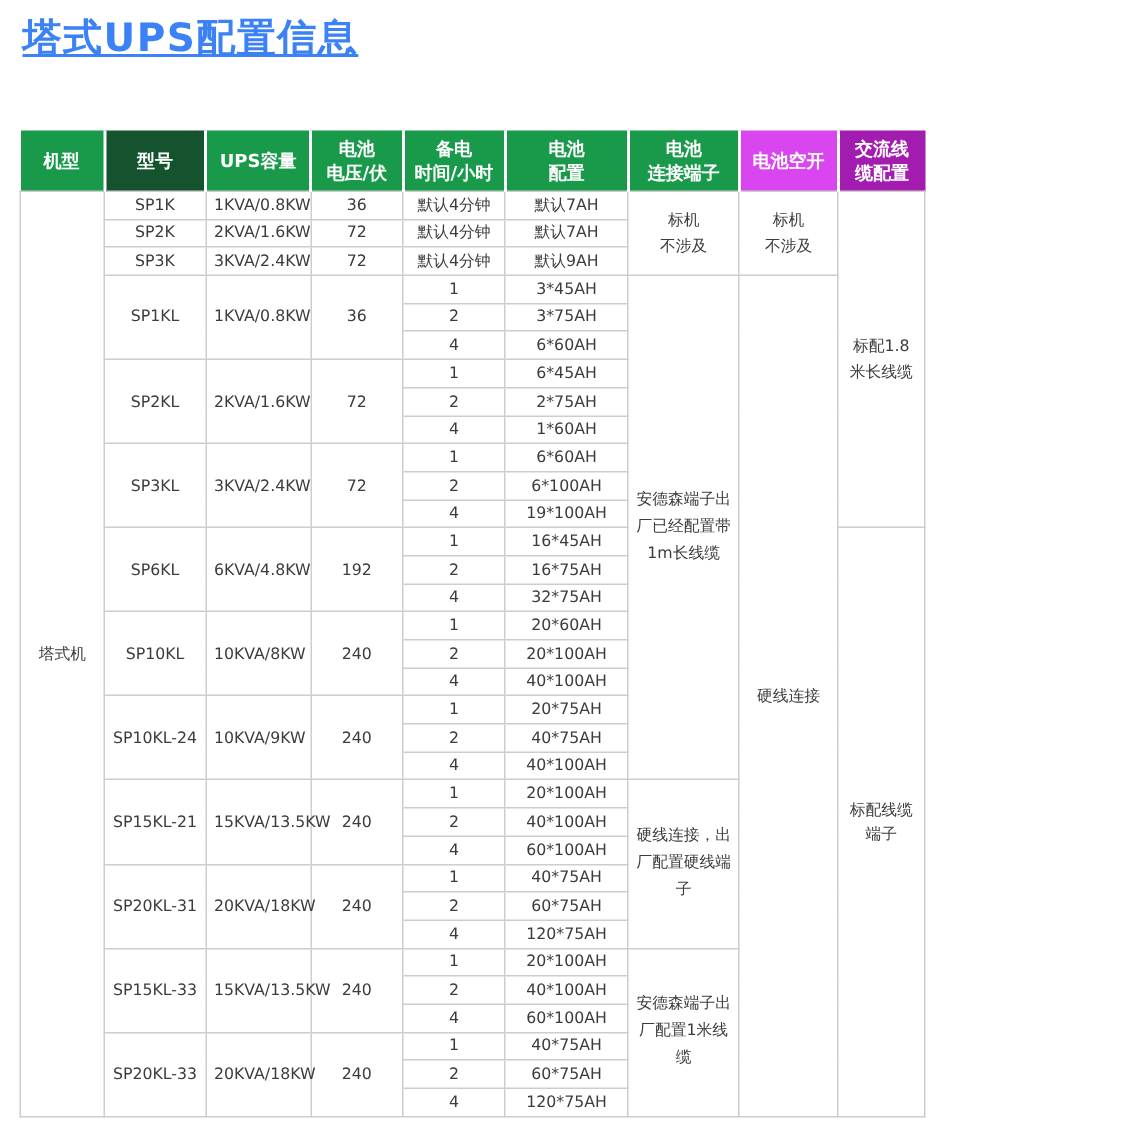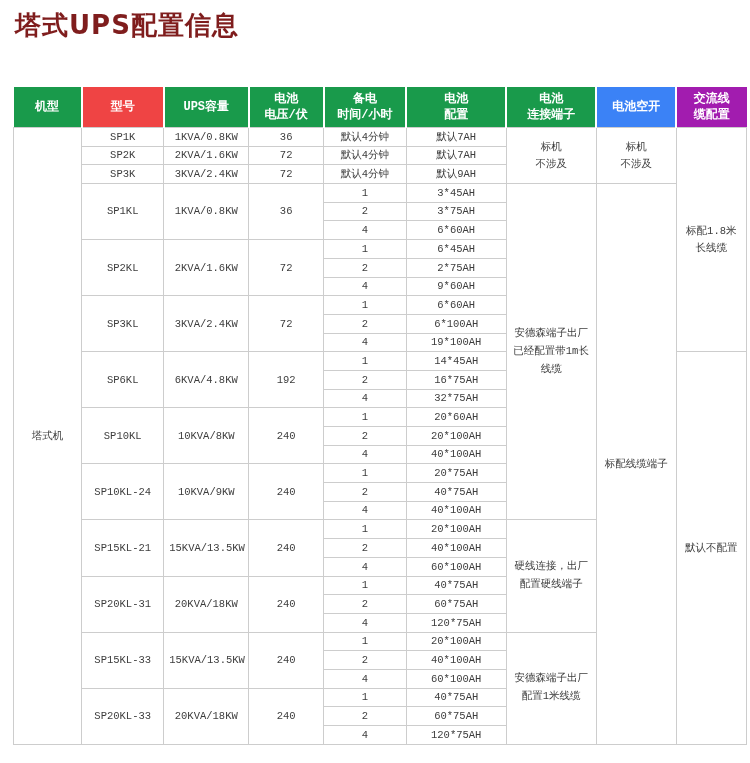--- a/index.html
+++ b/index.html
@@ -1,66 +1,66 @@
 <!DOCTYPE html>
 <html><head>
 <meta charset="utf-8">
 <style>
   html,body{margin:0;padding:0;background:#ffffff;font-family:"DejaVu Sans","Liberation Sans",sans-serif;}
   .page{width:750px;height:763px;box-sizing:border-box;padding:6px 13px 0 13px;overflow:hidden;}
   h1.page-title{margin:2px 0 0 2px;font-size:26px;font-weight:bold;letter-spacing:1px;}
-  table.cfg{border-collapse:collapse;table-layout:fixed;width:734px;margin-top:44px;font-family:Liberation Mono, monospace;}
+  table.cfg{border-collapse:collapse;table-layout:fixed;width:604px;margin-top:44px;}
   col.c1{width:9.3%}col.c2{width:11.2%}col.c3{width:11.6%}col.c4{width:10.2%}
   col.c5{width:11.3%}col.c6{width:13.6%}col.c7{width:12.3%}col.c8{width:10.9%}col.c9{width:9.6%}
   thead th{
     color:#ffffff;font-size:12px;font-weight:bold;text-align:center;vertical-align:middle;
     height:40px;border:none;border-left:2px solid #ffffff;white-space:pre-line;line-height:1.35;
     padding:0 2px;
   }
   thead th:first-child{border-left:none;}
   tbody tr{height:18.7px;}
   tbody td{
     border:1px solid #cdcdcd;text-align:center;vertical-align:middle;
     font-size:10.5px;color:#3c3c3c;padding:0 5px;line-height:1.55;
   }
   td.pre{white-space:pre-line;}
   td.wrap{line-height:1.7;}
 </style>
 </head>
 <body>
 
 <div class="page">
-  <h1 class="page-title" style="color: #7f1d1d;">塔式UPS配置信息</h1>
+  <h1 class="page-title" style="color: #3b82f6; text-decoration: underline;">塔式UPS配置信息</h1>
 
   <table class="cfg">
     <colgroup>
       <col class="c1">
         <col class="c2">
         <col class="c3">
         <col class="c4">
         <col class="c5">
       <col class="c6">
         <col class="c7">
         <col class="c8">
         <col class="c9">
     </colgroup>
     <thead>
       <tr>
         <th style="background: rgb(25, 154, 75);">机型</th>
-        <th style="background: #ef4444;">型号</th>
+        <th style="background: #14532d;">型号</th>
         <th style="background: rgb(25, 154, 75); margin-top: 12px;">UPS容量</th>
         <th style="background: rgb(25, 154, 75);">电池
 电压/伏</th>
         <th style="background: rgb(25, 154, 75);">备电
 时间/小时</th>
         <th style="background: rgb(25, 154, 75);">电池
 配置</th>
         <th style="background: rgb(25, 154, 75);">电池
 连接端子</th>
-        <th style="background: #3b82f6;">电池空开</th>
+        <th style="background: #d946ef;">电池空开</th>
         <th style="background: #a21caf;">交流线
 缆配置</th>
       </tr>
     </thead>
     <tbody id="tbody">
         <tr>
           <td rowspan="33">塔式机</td>
           <td>SP1K</td>
           <td>1KVA/0.8KW</td>
           <td>36</td>
@@ -86,21 +86,21 @@
           <td>默认4分钟</td>
           <td>默认9AH</td>
         </tr>
         <tr>
           <td rowspan="3">SP1KL</td>
           <td rowspan="3">1KVA/0.8KW</td>
           <td rowspan="3">36</td>
           <td>1</td>
           <td>3*45AH</td>
           <td rowspan="18" class="wrap">安德森端子出厂已经配置带1m长线缆</td>
-          <td rowspan="30">标配线缆端子</td>
+          <td rowspan="30">硬线连接</td>
         </tr>
         <tr>
           <td>2</td>
           <td>3*75AH</td>
         </tr>
         <tr>
           <td>4</td>
           <td>6*60AH</td>
         </tr>
         <tr>
@@ -109,21 +109,21 @@
           <td rowspan="3">72</td>
           <td>1</td>
           <td>6*45AH</td>
         </tr>
         <tr>
           <td>2</td>
           <td>2*75AH</td>
         </tr>
         <tr>
           <td>4</td>
-          <td>9*60AH</td>
+          <td>1*60AH</td>
         </tr>
         <tr>
           <td rowspan="3">SP3KL</td>
           <td rowspan="3">3KVA/2.4KW</td>
           <td rowspan="3">72</td>
           <td>1</td>
           <td>6*60AH</td>
         </tr>
         <tr>
           <td>2</td>
@@ -131,22 +131,22 @@
         </tr>
         <tr>
           <td>4</td>
           <td>19*100AH</td>
         </tr>
         <tr>
           <td rowspan="3">SP6KL</td>
           <td rowspan="3">6KVA/4.8KW</td>
           <td rowspan="3">192</td>
           <td>1</td>
-          <td>14*45AH</td>
-          <td rowspan="21">默认不配置</td>
+          <td>16*45AH</td>
+          <td rowspan="21">标配线缆端子</td>
         </tr>
         <tr>
           <td>2</td>
           <td>16*75AH</td>
         </tr>
         <tr>
           <td>4</td>
           <td>32*75AH</td>
         </tr>
         <tr>

